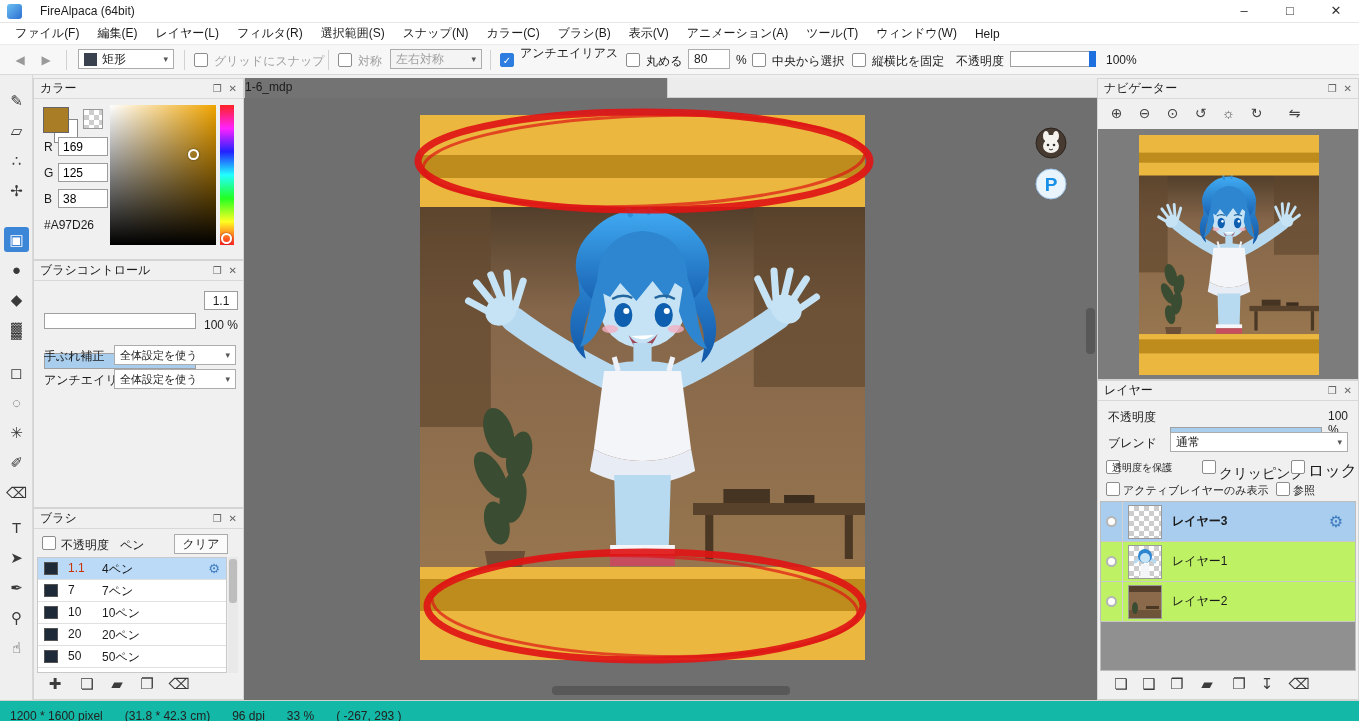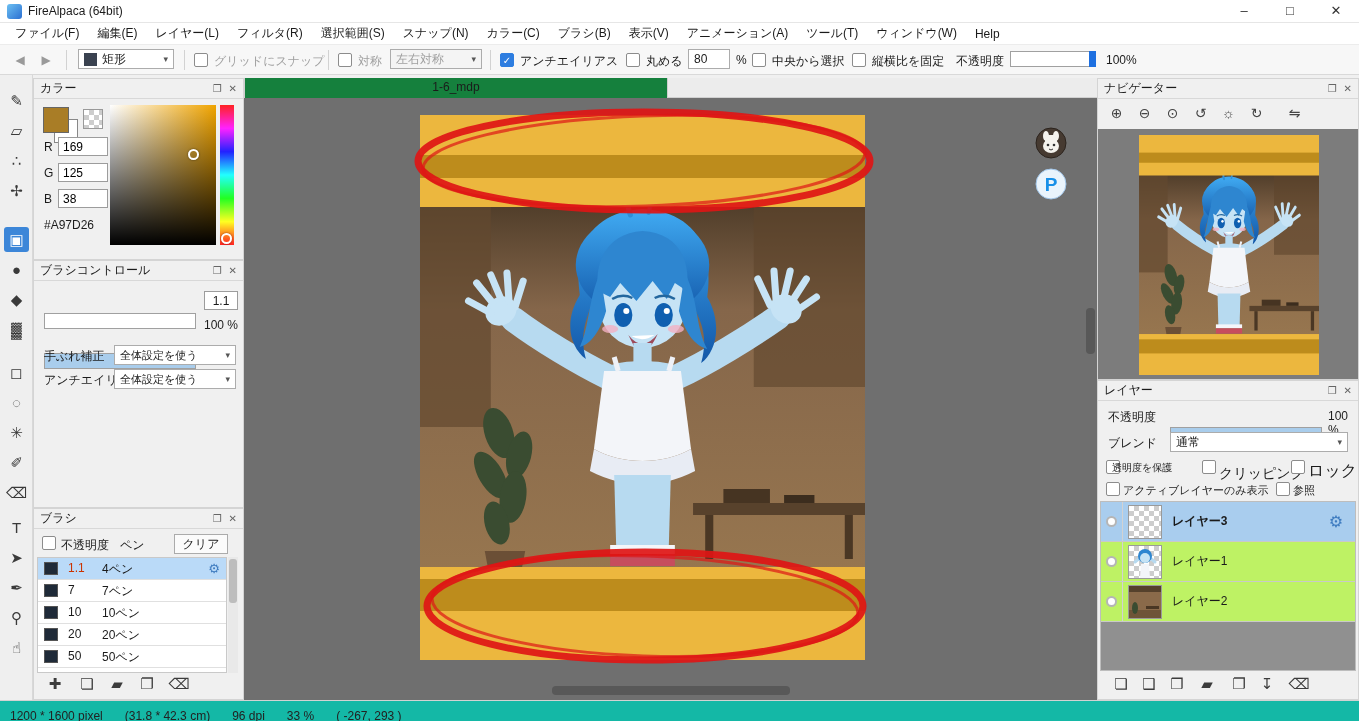--- a/index.html
+++ b/index.html
@@ -2,21 +2,21 @@
 <html><head>
 <meta charset="utf-8">
 <style>
 *{margin:0;padding:0;box-sizing:border-box}
 body{font-family:"Liberation Sans","DejaVu Sans",sans-serif;font-size:12px;color:#1b1b1b;background:#f0f0f0;overflow:hidden}
 #app{position:relative;width:1359px;height:721px;background:#f0f0f0}
 .p{position:absolute}
 
 .titlebar{left:0;top:0;width:1359px;height:23px;background:#fff;border-bottom:1px solid #e6e6e6}
 .appicon{left:7px;top:4px;width:15px;height:15px;border-radius:3px;background:linear-gradient(135deg,#6cc0f2,#2b6fd2)}
-.wtitle{left:28px;top:4px}
+.wtitle{left:40px;top:4px}
 .winbtn{top:0;width:46px;height:22px;text-align:center;line-height:22px;font-size:13px;color:#333;cursor:default}
 .menubar{left:0;top:23px;width:1359px;height:22px;background:#fff;display:flex;align-items:center;padding-left:6px;border-bottom:1px solid #ececec}
 .menubar>span{padding:0 9px;white-space:nowrap}
 .toolbar{left:0;top:45px;width:1359px;height:30px;background:#f7f7f7;border-bottom:1px solid #d9d9d9}
 .tbtn{top:4px;width:24px;height:22px;color:#9a9a9a;text-align:center;line-height:22px}
 .vsep{top:5px;width:1px;height:20px;background:#d2d2d2}
 .select{border:1px solid #acacac;background:#fff;display:flex;align-items:center;padding:0 5px;height:20px;white-space:nowrap}
 .select .sp{flex:1;overflow:hidden}
 .arr{font-size:9px;color:#555;margin-left:5px}
 .cb{width:14px;height:14px;border:1px solid #8c8c8c;background:#fff;text-align:center;line-height:13px;font-size:10px;color:#fff;border-radius:2px}
@@ -54,21 +54,21 @@
 .llist{background:#909090;border:1px solid #bdbdbd;overflow:hidden}
 .lrow{position:relative;height:40px;background:#bef264;border-bottom:1px solid #c9c9c9;display:flex;align-items:center}
 .lrow.sel{background:#a9cdee}
 .viscell{width:22px;height:100%;border-right:1px solid #d2d2d2;display:flex;align-items:center;justify-content:center}
 .vdot{width:11px;height:11px;border:2px solid #b5b5b5;border-radius:50%;background:#fff}
 .lthumb{width:34px;height:34px;border:1px solid #9a9a9a;margin-left:5px;overflow:hidden;flex:none}
 .lname{margin-left:10px;flex:1;font-weight:600}
 .ficon{position:absolute;width:22px;height:22px;color:#3c3c3c;font-size:15px;text-align:center;line-height:22px}
 
 .tabbar{left:244px;top:78px;width:853px;height:20px;background:#ececec;border-bottom:1px solid #d0d0d0}
-.tab{left:0;top:0;width:424px;height:20px;background:#15803d;border-left:1px solid #cfcfcf;border-right:1px solid #cfcfcf;text-align:center;line-height:19px}
+.tab{left:0;top:0;width:424px;height:20px;background:#737373;border-left:1px solid #cfcfcf;border-right:1px solid #cfcfcf;text-align:left;line-height:19px}
 .viewport{left:244px;top:98px;width:853px;height:602px;background:#6f6f6f;overflow:hidden}
 .scrollthumb{background:#585858;border-radius:4px}
 .sticker{border-radius:50%;overflow:hidden}
 
 .navicon{width:25px;height:24px;text-align:center;line-height:24px;font-size:14px;color:#444}
 .statusbar{left:0;top:700px;width:1359px;height:31px;background:#14b8a6;border-top:1px solid #d2d2d2;display:flex;align-items:center;padding-left:10px;color:#222}
 .statusbar>span{margin-right:22px;white-space:nowrap}
 </style>
 </head>
 <body>
@@ -194,21 +194,21 @@
     <span class="p dis" style="left:214px;top:8px">グリッドにスナップ</span>
     <div class="p vsep" style="left:328px"></div>
     <span class="p cb" style="left:338px;top:8px"></span>
     <span class="p dis" style="left:358px;top:8px">対称</span>
     <div class="p select dissel" style="left:390px;top:4px;width:92px">
       <span class="sp">左右対称</span>
       <span class="arr">▾</span>
     </div>
     <div class="p vsep" style="left:490px"></div>
     <span class="p cb on" style="left:500px;top:8px">✓</span>
-    <span class="p" style="left:520px;top:8px">アンチエイリアス</span>
+    <span class="p" style="left:520px;top:0">アンチエイリアス</span>
     <span class="p cb" style="left:626px;top:8px"></span>
     <span class="p" style="left:646px;top:8px">丸める</span>
     <div class="p select" style="left:688px;top:4px;width:42px">
       <span class="sp">80</span>
       <span class="arr"></span>
     </div>
     <span class="p" style="left:736px;top:8px">%</span>
     <span class="p cb" style="left:752px;top:8px"></span>
     <span class="p" style="left:772px;top:8px">中央から選択</span>
     <span class="p cb" style="left:852px;top:8px"></span>

